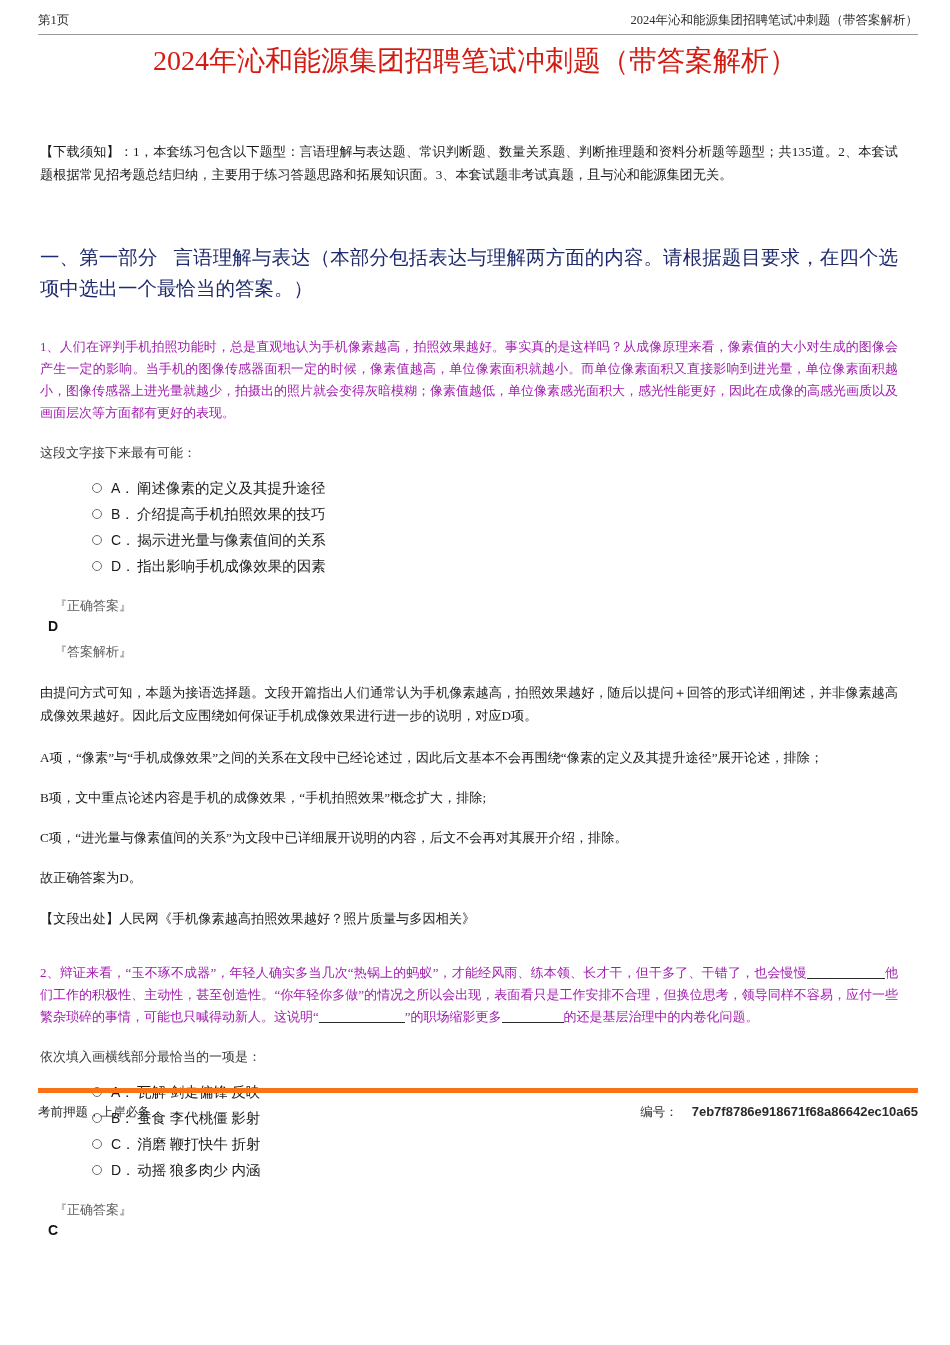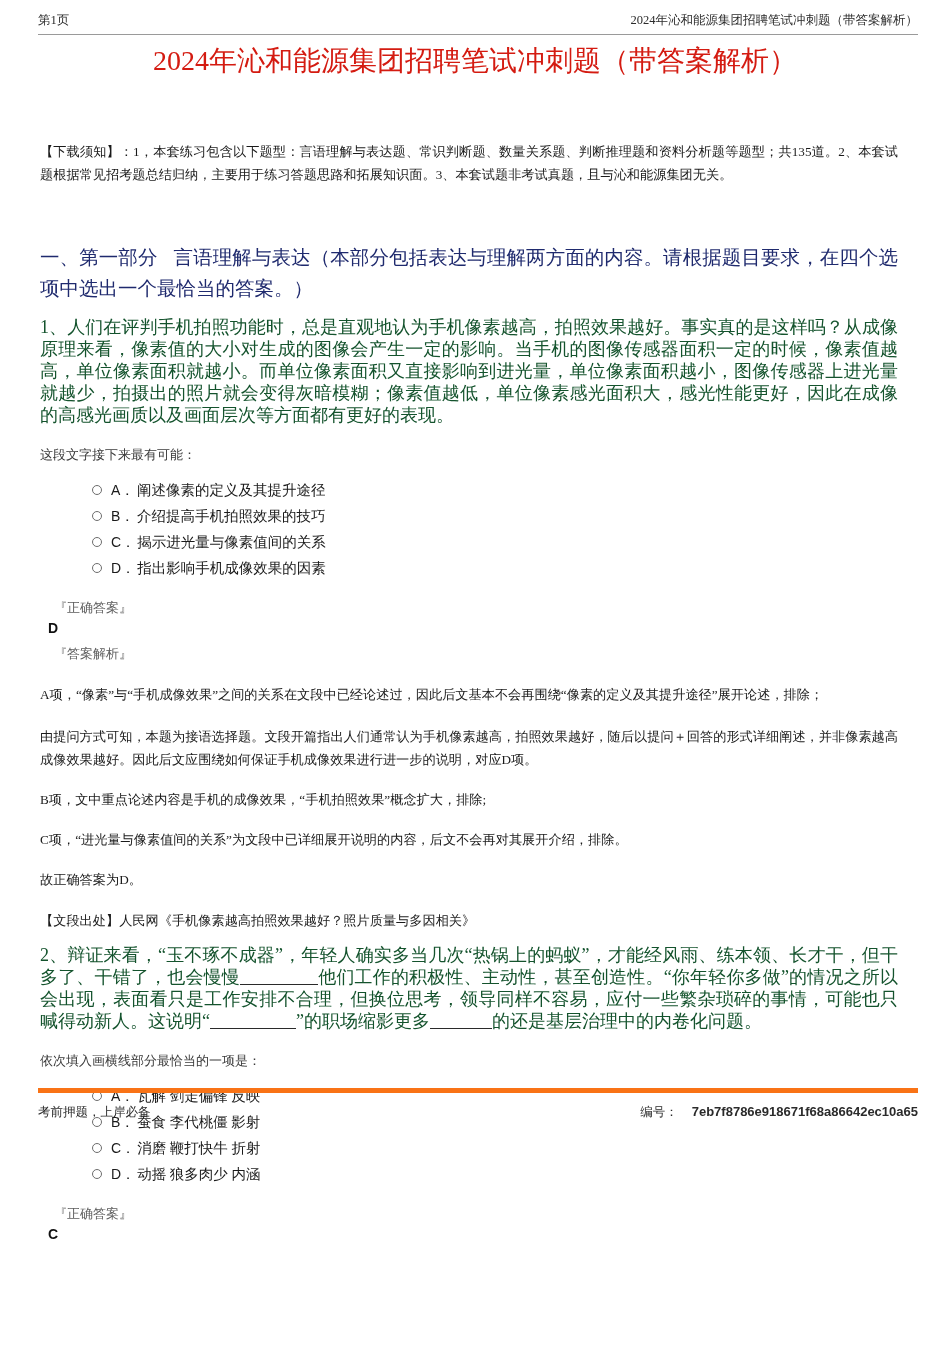--- a/index.html
+++ b/index.html
@@ -77,25 +77,25 @@
     color: #1f2a6e;
     font-size: 19.5px;
     line-height: 31px;
     margin: 56px 0 0 0;
     text-align: justify;
     font-weight: 400;
   }
   .section-head .gap { display: inline-block; width: 16px; }
 
   .qtext {
-    font-size: 18px;
+    font-size: 13px;
     line-height: 22px;
-    color: #14532d;
+    color: #a21caf;
     text-align: justify;
-    margin: 12px 0 0 0;
+    margin: 32px 0 0 0;
   }
 
   .prompt {
     font-size: 13px;
     line-height: 22px;
     color: #3a3a3a;
     margin: 18px 0 0 0;
   }
 
   .options {
@@ -241,22 +241,22 @@
         <span class="radio"></span>
         <span class="opt-letter">D．</span>
         <span class="opt-body">指出影响手机成像效果的因素</span>
       </li>
     </ul>
 
     <div class="ans-label">『正确答案』</div>
     <div class="ans-value">D</div>
     <div class="ans-label2">『答案解析』</div>
 
+    <p class="explain">由提问方式可知，本题为接语选择题。文段开篇指出人们通常认为手机像素越高，拍照效果越好，随后以提问＋回答的形式详细阐述，并非像素越高成像效果越好。因此后文应围绕如何保证手机成像效果进行进一步的说明，对应D项。</p>
     <p class="explain">A项，“像素”与“手机成像效果”之间的关系在文段中已经论述过，因此后文基本不会再围绕“像素的定义及其提升途径”展开论述，排除；</p>
-    <p class="explain">由提问方式可知，本题为接语选择题。文段开篇指出人们通常认为手机像素越高，拍照效果越好，随后以提问＋回答的形式详细阐述，并非像素越高成像效果越好。因此后文应围绕如何保证手机成像效果进行进一步的说明，对应D项。</p>
     <p class="explain tight">B项，文中重点论述内容是手机的成像效果，“手机拍照效果”概念扩大，排除;</p>
     <p class="explain tight">C项，“进光量与像素值间的关系”为文段中已详细展开说明的内容，后文不会再对其展开介绍，排除。</p>
     <p class="explain tight">故正确答案为D。</p>
 
     <p class="source">【文段出处】人民网《手机像素越高拍照效果越好？照片质量与多因相关》</p>
 
     <p class="qtext"><span>2、辩证来看，“玉不琢不成器”，年轻人确实多当几次“热锅上的蚂蚁”，才能经风雨、练本领、长才干，但干多了、干错了，也会慢慢</span><span class="blank-m"></span><span>他们工作的积极性、主动性，甚至创造性。“你年轻你多做”的情况之所以会出现，表面看只是工作安排不合理，但换位思考，领导同样不容易，应付一些繁杂琐碎的事情，可能也只喊得动新人。这说明“</span><span class="blank-l"></span><span>”的职场缩影更多</span><span class="blank-s"></span><span>的还是基层治理中的内卷化问题。</span></p>
 
     <p class="prompt">依次填入画横线部分最恰当的一项是：</p>
 

